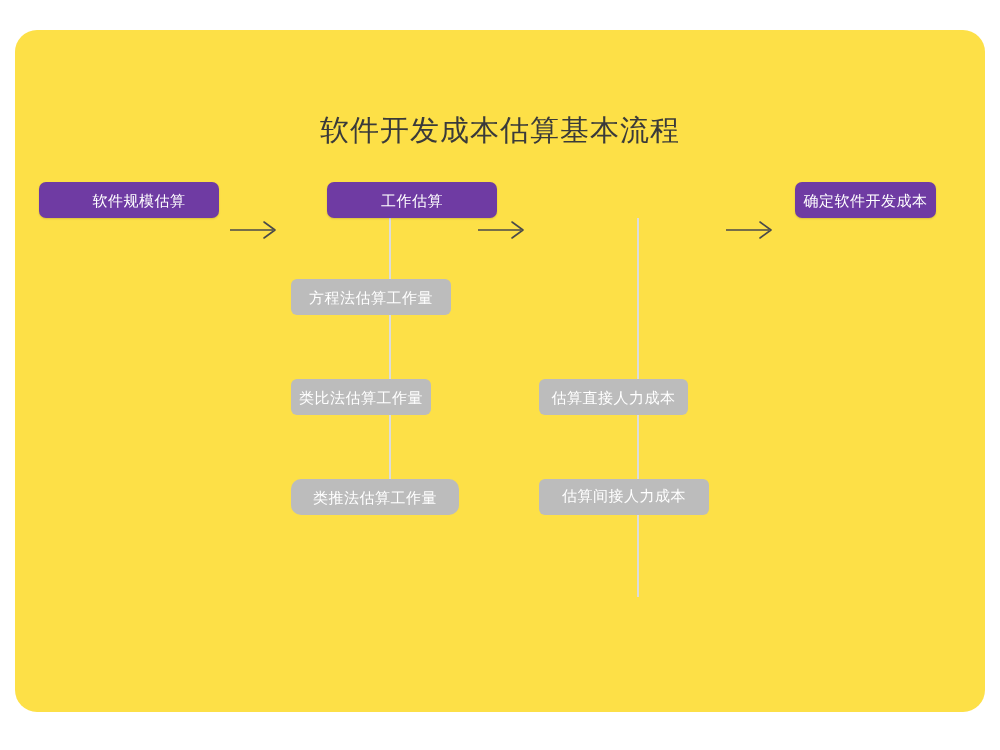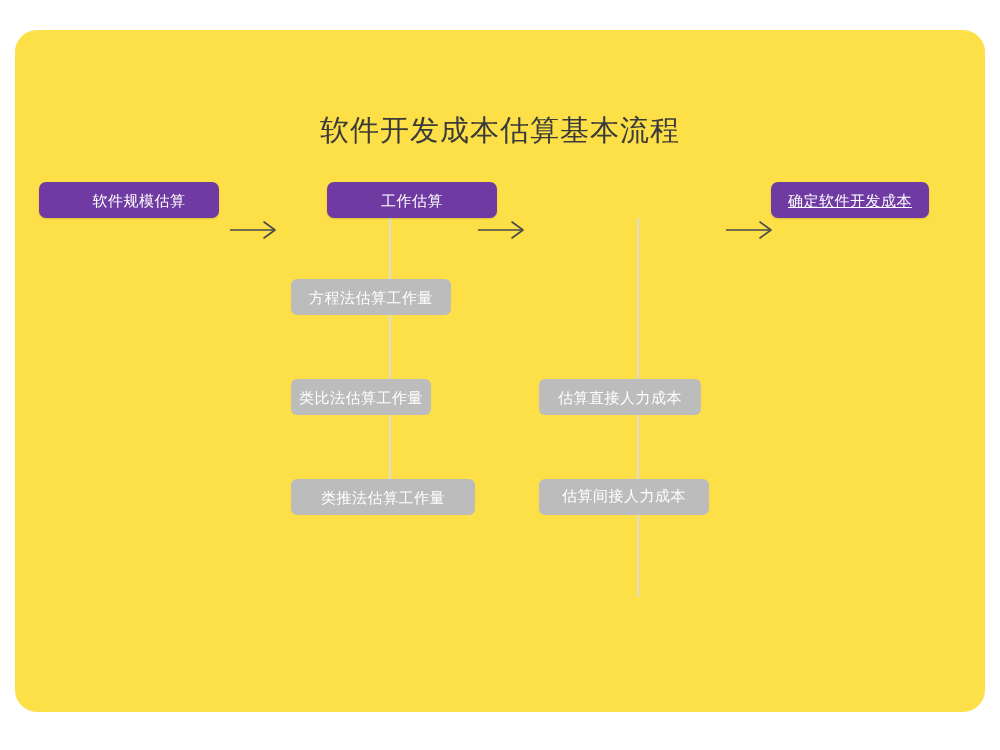--- a/index.html
+++ b/index.html
@@ -122,38 +122,38 @@
   </div>
 
 
   <div class="arrow" style="left:708px;">
     <svg width="52" height="22" viewBox="0 0 52 22" aria-hidden="true">
       <line x1="1" y1="11" x2="44" y2="11" stroke="#4a4a4a" stroke-width="1.6"></line>
       <polyline points="35,3 46,11 35,19" fill="none" stroke="#4a4a4a" stroke-width="1.6" stroke-linecap="round" stroke-linejoin="round"></polyline>
     </svg>
   </div>
 
-  <div class="node primary" style="left:756px; top:152px; width:158px;text-decoration:underline;">
+  <div class="node primary" style="left:780px; top:152px; width:141px;">
     <span>确定软件开发成本</span>
   </div>
 
   <div class="node secondary" style="left:276px; top:249px; width:160px;">
     <span>方程法估算工作量</span>
   </div>
 
   <div class="node secondary" style="left:276px; top:349px; width:140px;">
     <span>类比法估算工作量</span>
   </div>
 
-  <div class="node secondary" style="left:276px; top:449px; width:184px;">
+  <div class="node secondary" style="left:276px; top:449px; width:168px;border-radius:10px;">
     <span>类推法估算工作量</span>
   </div>
 
 
-  <div class="node secondary" style="left:524px; top:349px; width:162px;">
+  <div class="node secondary" style="left:524px; top:349px; width:149px;">
     <span>估算直接人力成本</span>
   </div>
 
   <div class="node secondary" style="left:524px; top:449px; width:170px;font-family:Liberation Mono, monospace;">
     <span>估算间接人力成本</span>
   </div>
 
 
 </div>
 

